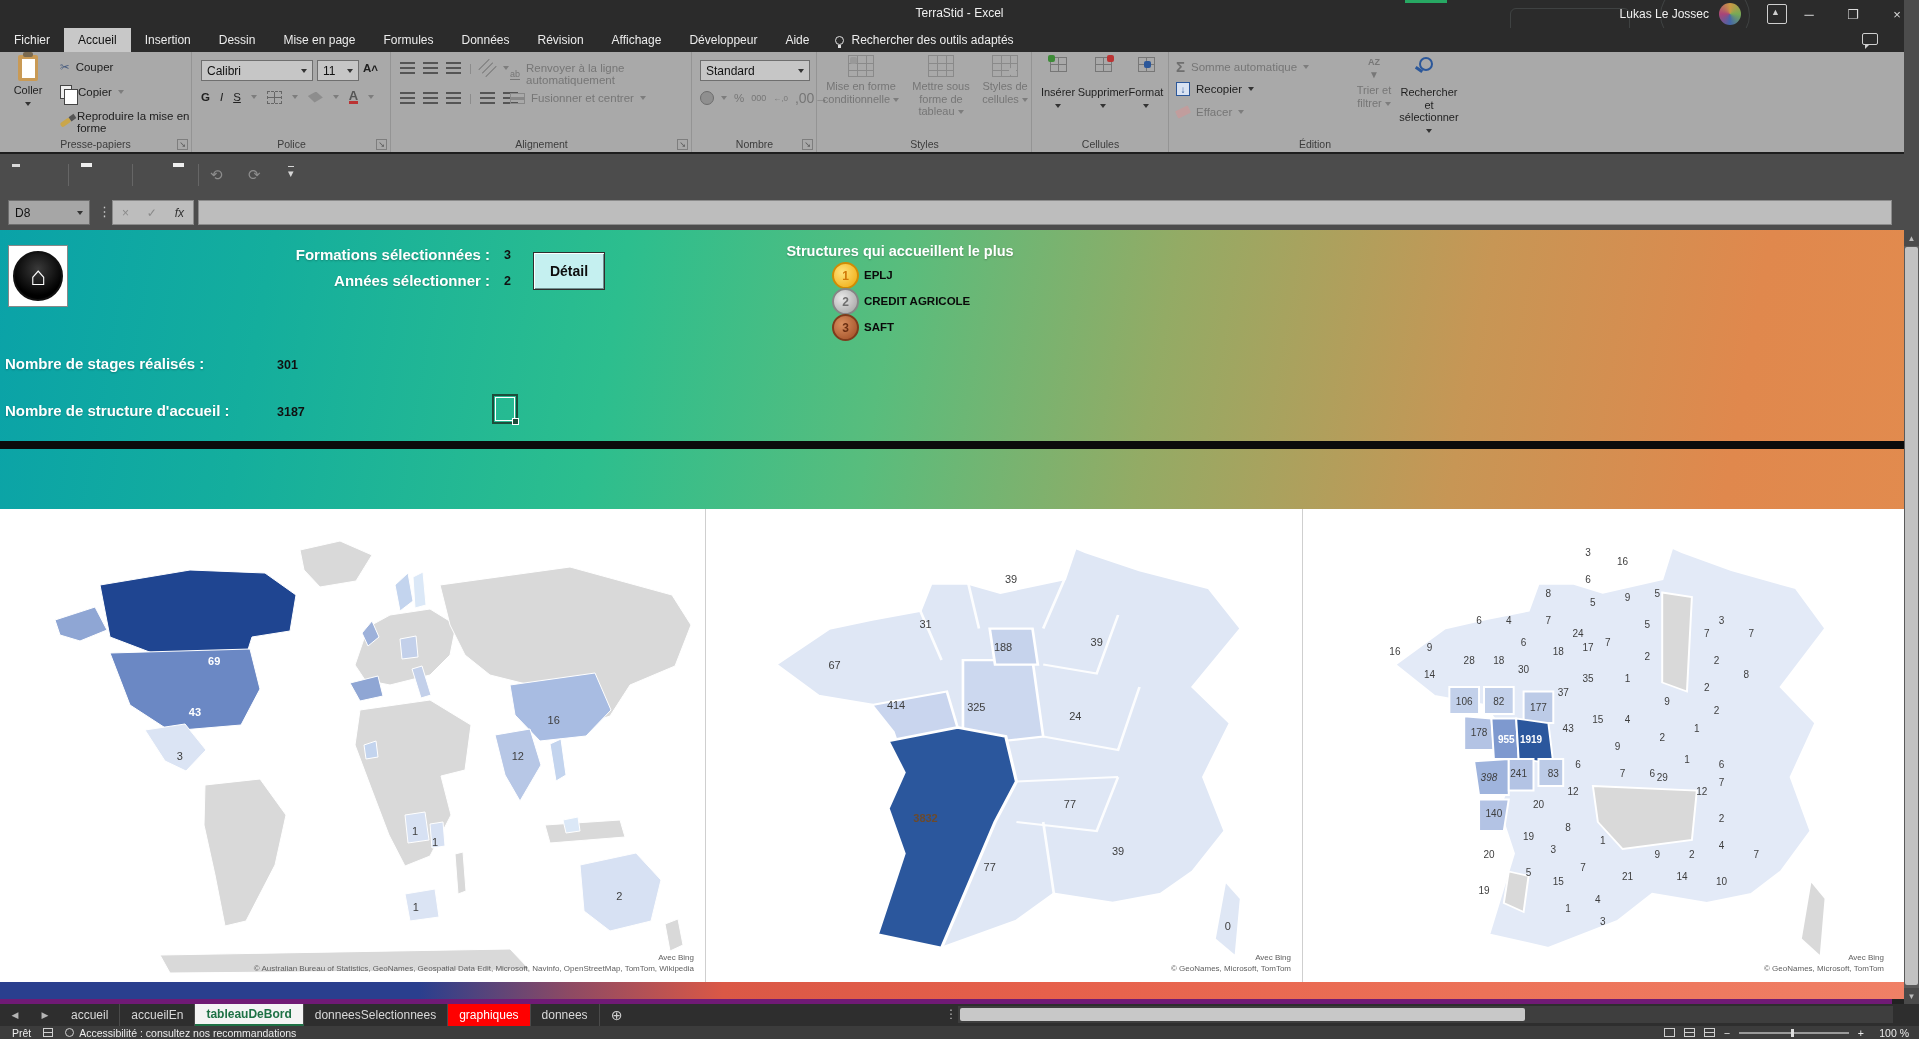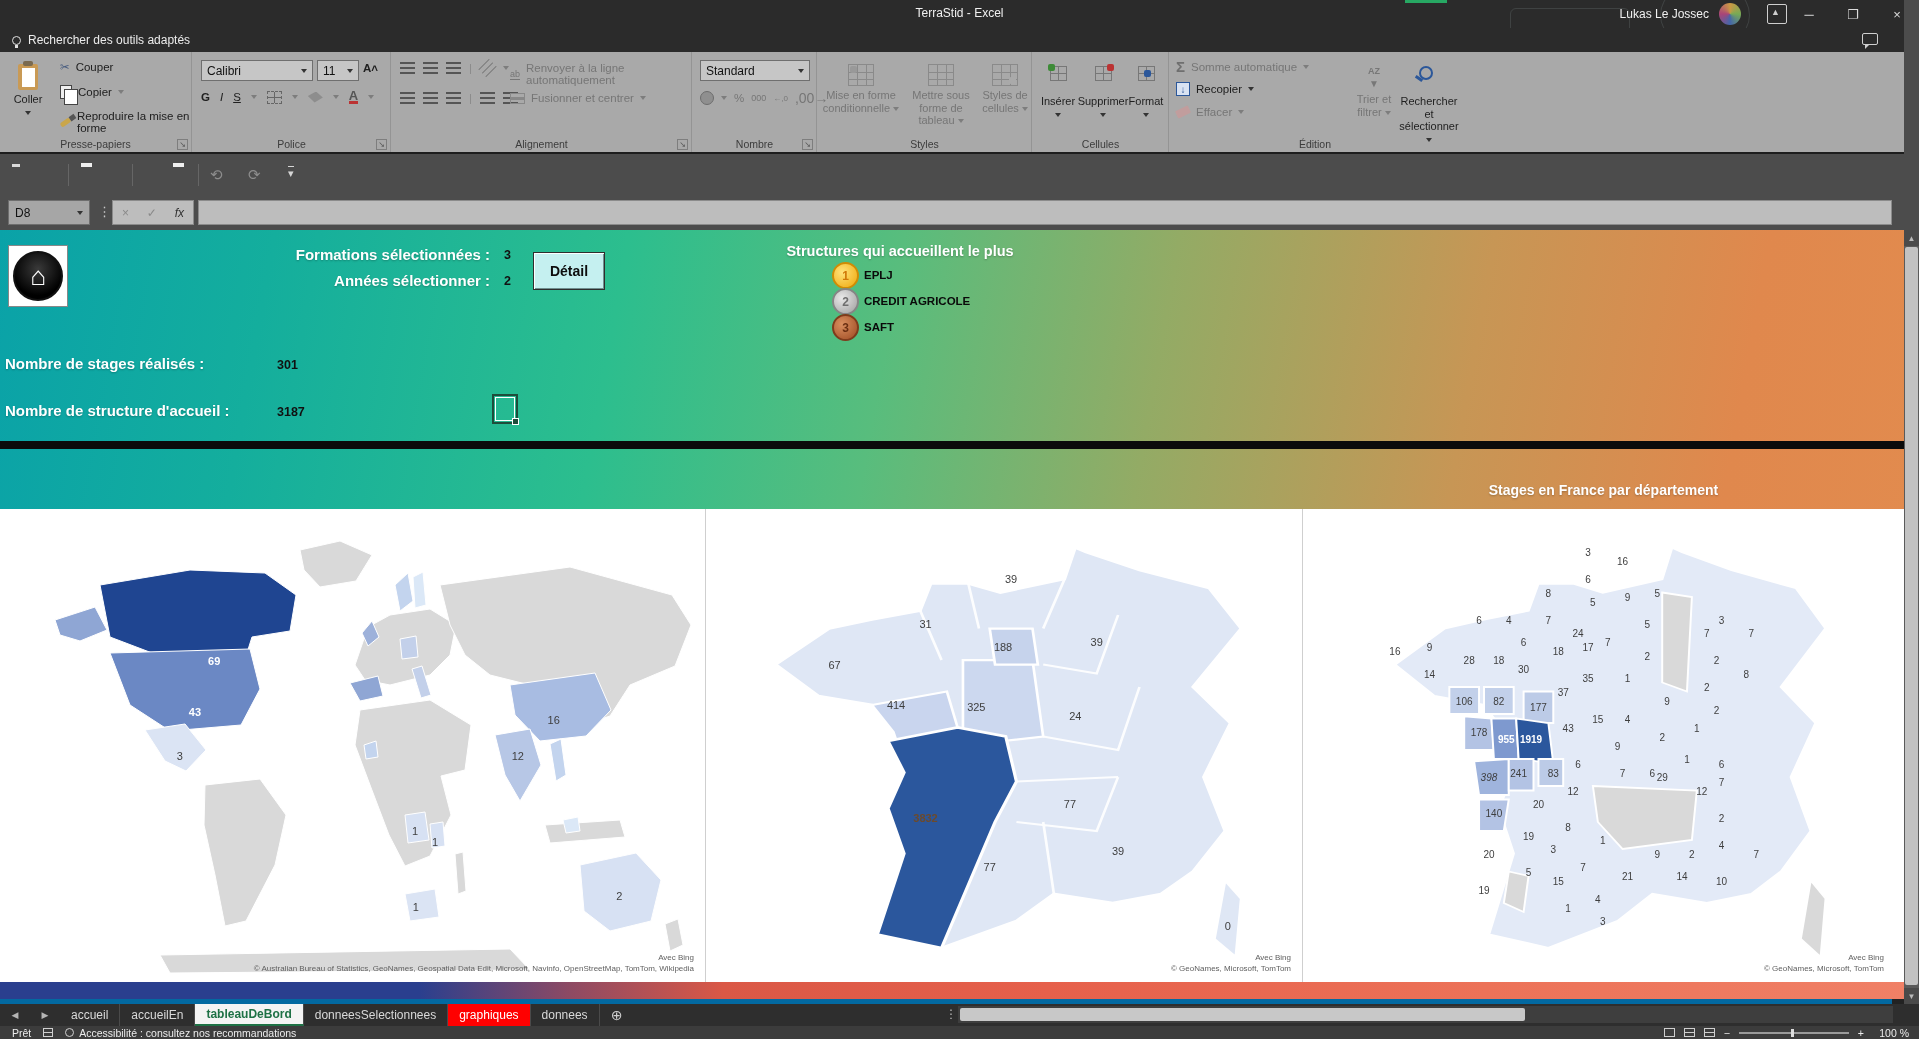--- a/index.html
+++ b/index.html
@@ -1,17 +1,17 @@
 <!DOCTYPE html>
 <html><head>
 <meta charset="utf-8">
 <style>
   *{margin:0;padding:0;box-sizing:border-box}
   html,body{width:1919px;height:1039px;overflow:hidden;background:#222;font-family:"Liberation Sans",sans-serif}
-  #root{position:relative;width:1892px;height:1039px;background:#0369a1}
+  #root{position:relative;width:1892px;height:1039px;background:#701a75}
   .abs{position:absolute}
 
   
   #titlebar{position:absolute;left:0;top:0;width:1919px;height:28px;background:#2b2b2b;color:#e9e9e9}
   #accent-strip{position:absolute;left:1405px;top:0;width:42px;height:3px;background:#27a863}
   .circuit{position:absolute;opacity:.18;border:1px solid #9aa;border-radius:6px}
   #win-title{position:absolute;left:0;right:0;top:6px;text-align:center;font-size:12px;color:#f0f0f0}
   #user-name{position:absolute;right:210px;top:7px;font-size:12px;color:#f0f0f0}
   #avatar{position:absolute;right:178px;top:3px;width:22px;height:22px;border-radius:50%;
     background:conic-gradient(#c94,#7a5,#46a,#a47,#c94)}
@@ -27,21 +27,21 @@
   .bulb{width:9px;height:9px;border:1.4px solid #e0e0e0;border-radius:50%;position:relative}
   .bulb:after{content:"";position:absolute;left:2px;top:8px;width:3px;height:3px;background:#e0e0e0}
   #comment-icon{position:absolute;right:14px;top:33px;width:16px;height:12px;border:1.4px solid #cfcfcf;border-radius:2px}
   #comment-icon:after{content:"";position:absolute;left:2px;top:11px;border-left:4px solid #cfcfcf;border-bottom:4px solid transparent}
 
   
   #ribbon{position:absolute;left:0;top:52px;width:1919px;height:100px;background:#a9a9a9;color:#222}
   .rgroup{position:absolute;top:0;height:100px;border-right:1px solid #949494}
   .rgroup .glabel{position:absolute;left:0;right:0;bottom:2px;text-align:center;font-size:10.5px;color:#3c3c3c}
   .launcher{position:absolute;right:3px;bottom:2px;font-size:8px;color:#555;border:1px solid #7e7e7e;width:11px;height:11px;line-height:9px;text-align:center}
-  .bigbtn{position:absolute;top:10px;width:66px;text-align:center;font-size:11px;line-height:1.15;color:#1f1f1f}
+  .bigbtn{position:absolute;top:1px;width:66px;text-align:center;font-size:11px;line-height:1.15;color:#1f1f1f}
   .bigbtn.dis{color:#767676}
   .bigbtn .bicon{margin:2px auto 3px;width:26px;height:26px;position:relative}
   .chev{display:inline-block;width:0;height:0;border-left:3.5px solid transparent;border-right:3.5px solid transparent;border-top:4px solid #333;vertical-align:middle}
   .chev.lt{border-top-color:#7d7d7d}
   .smallrow{position:absolute;display:flex;align-items:center;gap:6px;font-size:11.5px;color:#202020}
   .smallrow.dis{color:#767676}
   .ibox{display:inline-block;position:relative}
   
   .clip{width:20px;height:26px;background:#c99a55;border-radius:2px;position:relative;margin:0 auto}
   .clip:before{content:"";position:absolute;left:5px;top:-3px;width:10px;height:5px;background:#7a6a50;border-radius:2px}
@@ -178,20 +178,33 @@
       </div>
     <div class="win-btn" style="right:44px">
         <span>❐</span>
       </div>
     <div class="win-btn" style="right:0">
         <span>×</span>
       </div>
   </div>
 
   <div id="menubar">
+    <div id="menu-tabs" style="display:flex">
+        <div class="mtab">Fichier</div>
+        <div class="mtab active">Accueil</div>
+        <div class="mtab">Insertion</div>
+        <div class="mtab">Dessin</div>
+        <div class="mtab">Mise en page</div>
+        <div class="mtab">Formules</div>
+        <div class="mtab">Données</div>
+        <div class="mtab">Révision</div>
+        <div class="mtab">Affichage</div>
+        <div class="mtab">Développeur</div>
+        <div class="mtab">Aide</div>
+      </div>
     <div id="menu-search">
       <span class="bulb"></span>
       <span>Rechercher des outils adaptés</span>
     </div>
   </div>
   <div id="comment-icon"></div>
 
   <div id="ribbon">
 
     <div class="rgroup" style="left:0;width:192px">
@@ -428,21 +441,20 @@
     <div class="medal-name" style="top:65px">CREDIT AGRICOLE</div>
     <div class="medal-name" style="top:91px">SAFT</div>
 
     <div class="dlabel" style="left:5px;top:125px">Nombre de stages réalisés :</div>
     <div class="dvalue" style="left:277px;top:128px">301</div>
     <div class="dlabel" style="left:5px;top:172px">Nombre de structure d'accueil :</div>
     <div class="dvalue" style="left:277px;top:175px">3187</div>
     <div id="sel-cell"></div>
 
     <div id="black-bar"></div>
-    <div class="col-title" style="left:1303px;width:601px">Stages en France par département</div>
   </div>
 
   <div id="maps">
 
     <div class="panel" style="left:0;width:706px" id="panel-world">
       <svg width="690" height="450" viewBox="0 0 690 450" style="position:absolute;left:10px;top:16px">
         <g stroke="#ffffff" stroke-width="1" stroke-linejoin="round">
           <path d="M290,25 L330,16 L362,30 L346,56 L310,62 L294,45 Z" fill="#d9d9d9"></path>
           <path d="M45,95 L85,82 L97,105 L70,116 L50,110 Z" fill="#8fa6d4"></path>
           <path d="M90,60 L180,45 L255,48 L286,70 L280,106 L242,112 L236,131 L198,126 L150,131 L100,112 Z" fill="#1f4591"></path>

